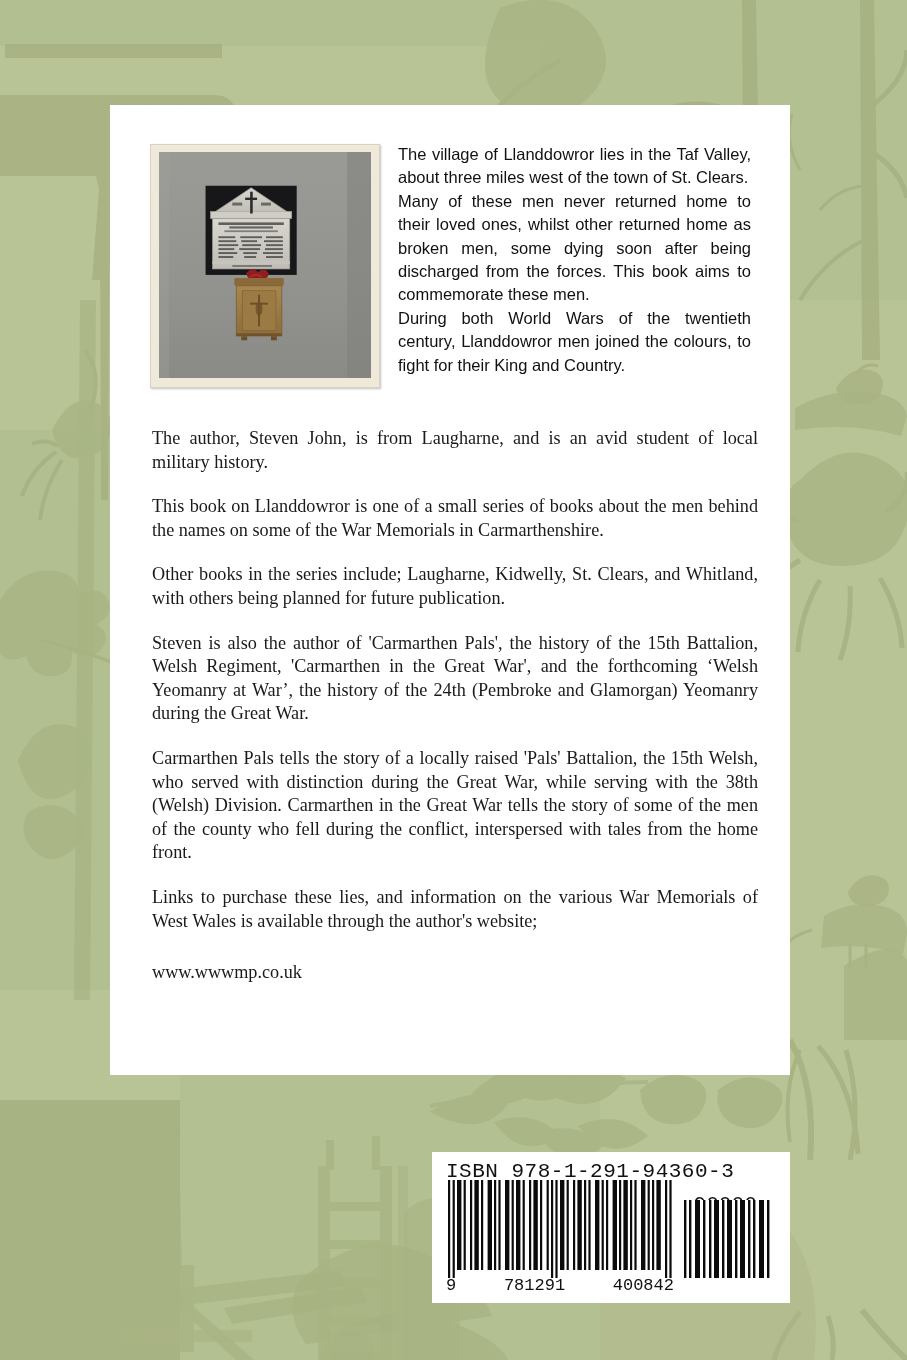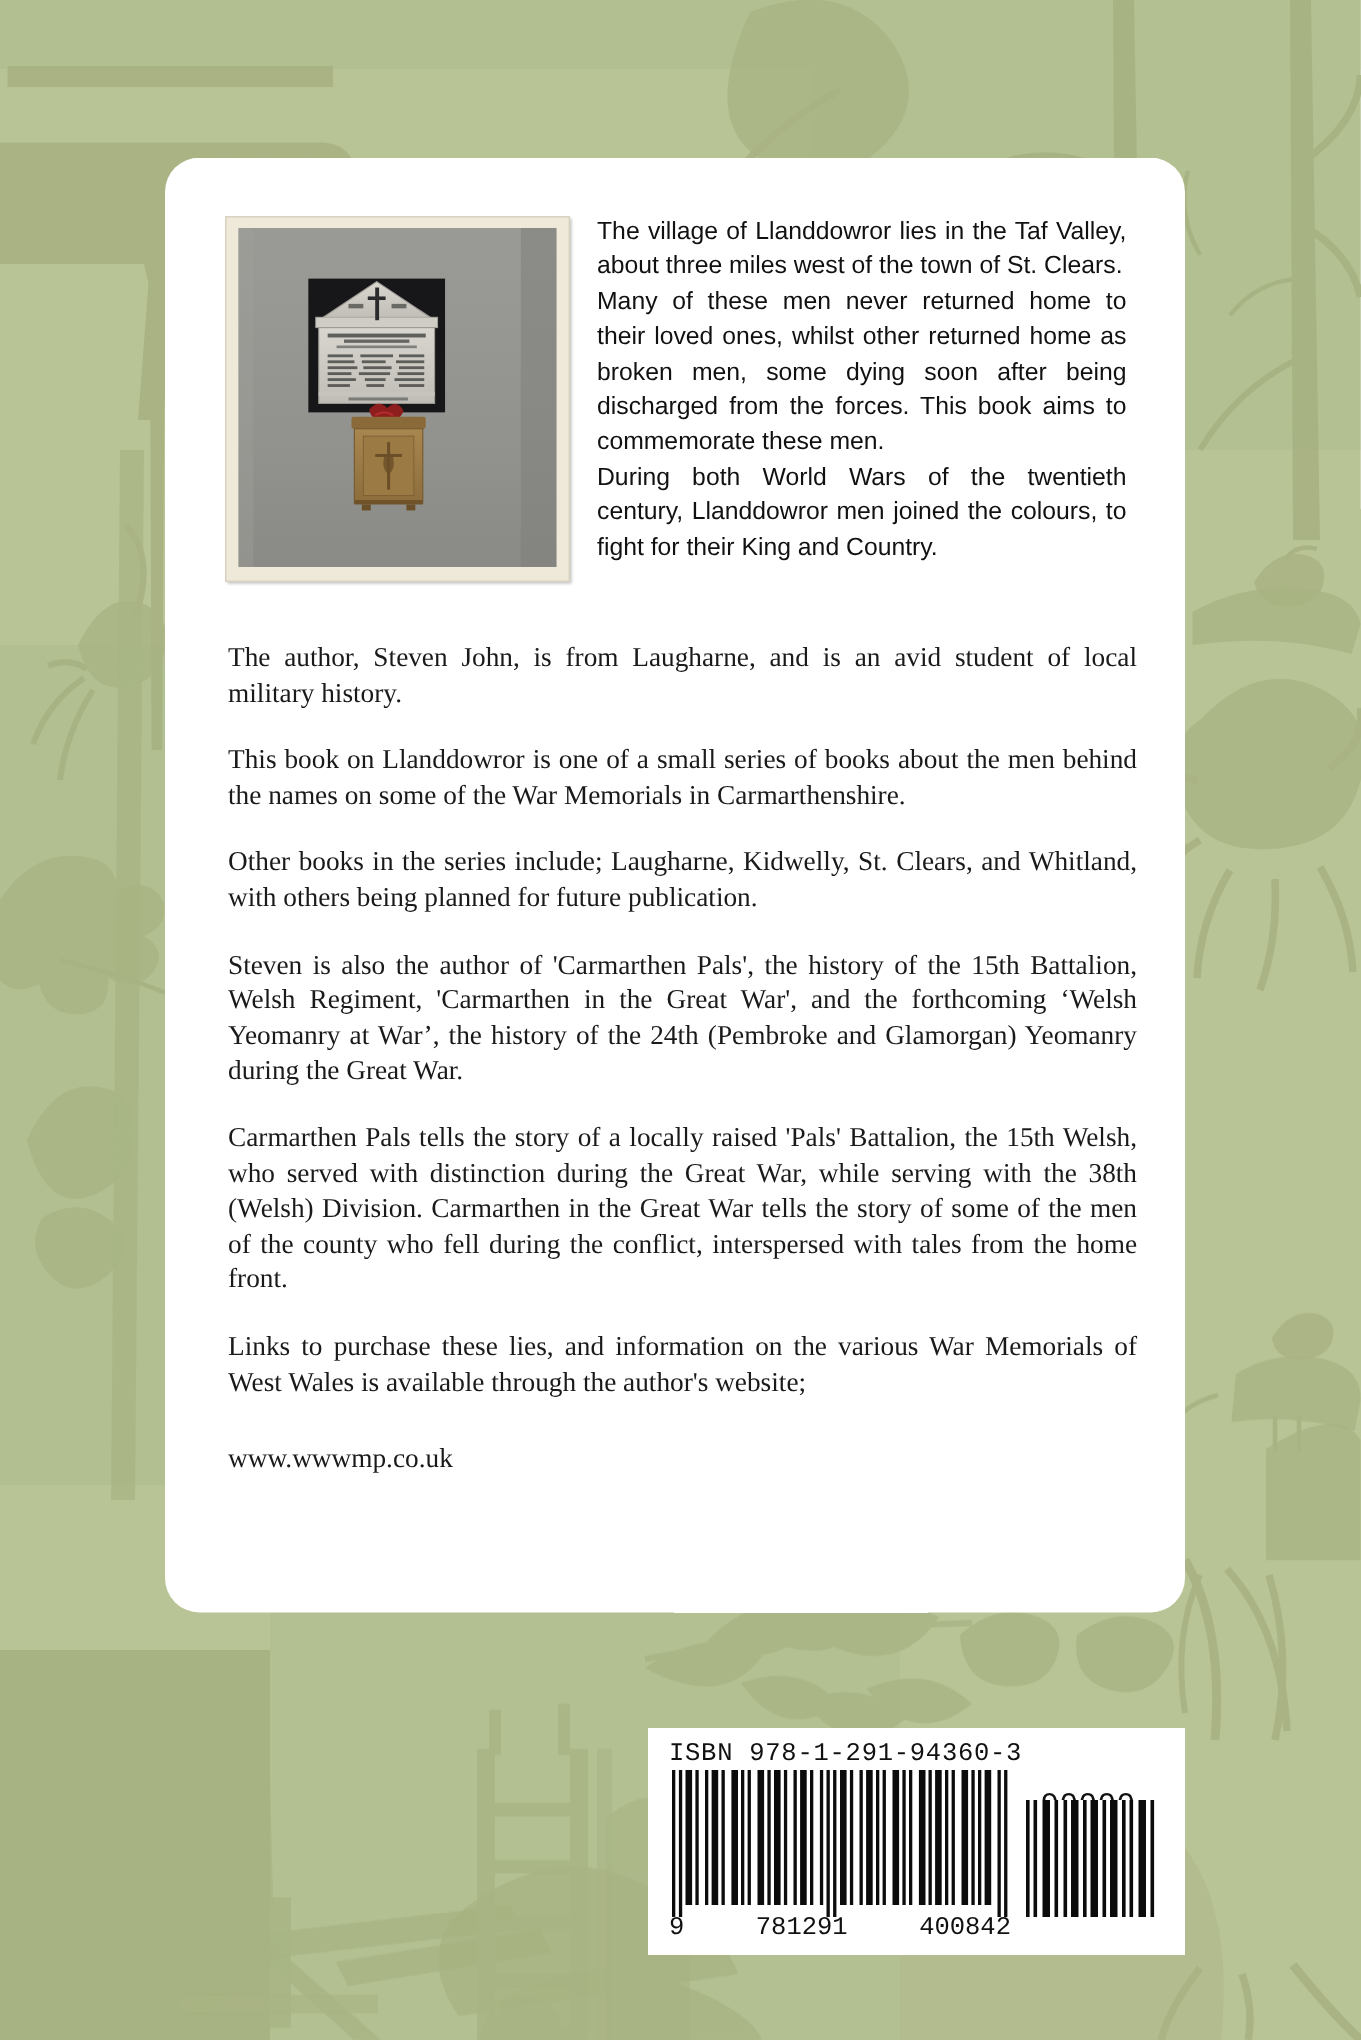--- a/index.html
+++ b/index.html
@@ -33,21 +33,20 @@
   }
 
   
   #panel {
     position: absolute;
     left: 110px;
     top: 105px;
     width: 680px;
     height: 970px;
     background: #ffffff;
-    border-radius: 23px;
   }
 
   
   .photo-frame {
     position: absolute;
     left: 40px;
     top: 39px;
     width: 230px;
     height: 244px;
     background: #efe9da;
@@ -105,21 +104,21 @@
     top: 1152px;
     width: 358px;
     height: 151px;
     background: #ffffff;
   }
   .isbn-text {
     position: absolute;
     left: 14px;
     top: 8px;
     font-family: "Liberation Mono", monospace;
-    font-size: 17px;
+    font-size: 21px;
     letter-spacing: 0.5px;
     color: #111111;
     white-space: nowrap;
   }
   .addon-text {
     position: absolute;
     left: 262px;
     top: 40px;
     font-family: Liberation Sans, sans-serif;
     font-size: 21px;

